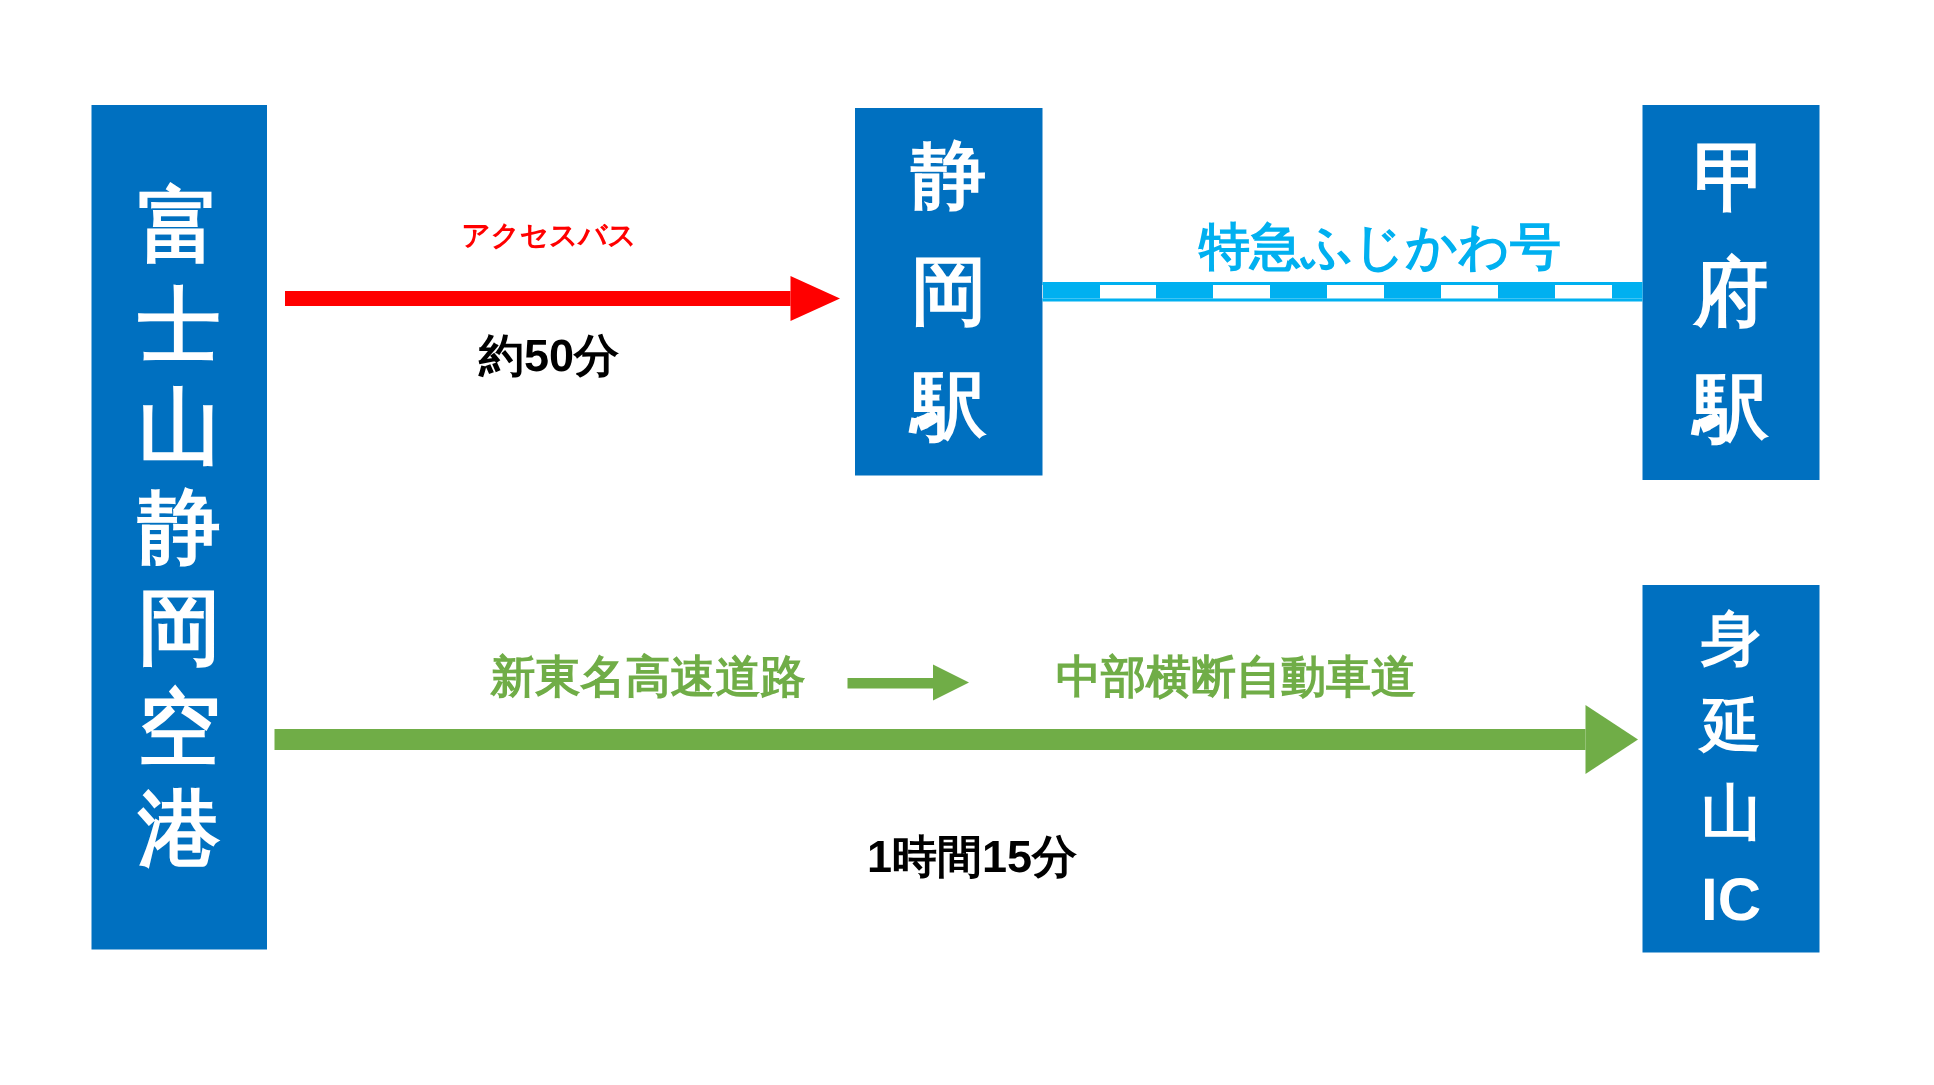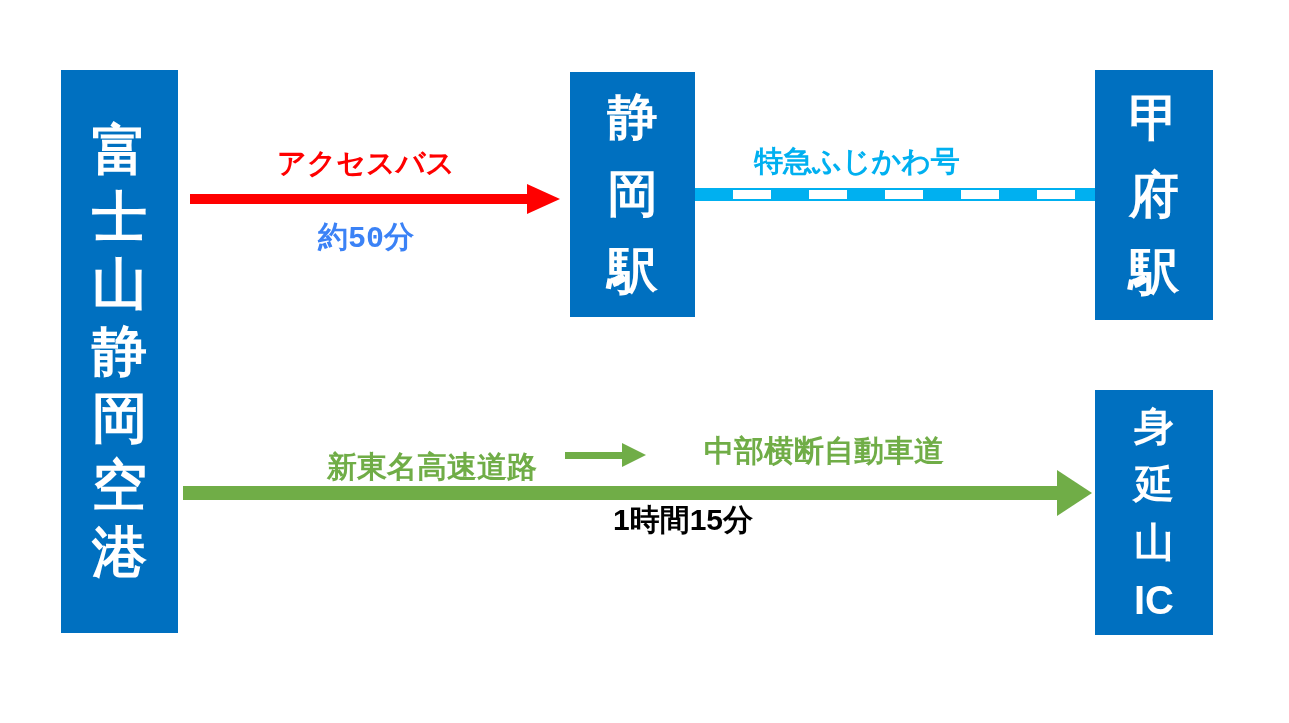--- a/index.html
+++ b/index.html
@@ -54,27 +54,27 @@
                         border-bottom: 23px solid transparent; }
 
   .connector-arrow-body { left: 565px; top: 452px; width: 57px; height: 7px; background: #70AD47; }
   .connector-arrow-head { left: 622px; top: 443px;
                           border-left: 24px solid #70AD47;
                           border-top: 12px solid transparent;
                           border-bottom: 12px solid transparent; }
 
   
   .lbl { position: absolute; transform: translateX(-50%); white-space: nowrap; font-weight: bold; }
-  .lbl-bus-name       { left: 366px; top: 144px; font-size: 29px; color: #FF0000; }
-  .lbl-bus-duration   { left: 366px; top: 217px; font-size: 30px; color: #3b82f6; font-family: Liberation Mono, monospace; }
-  .lbl-train-name     { left: 857px; top: 142px; font-size: 29px; color: #00B0F0; }
+  .lbl-bus-name       { left: 366px; top: 144px; font-size: 19px; color: #FF0000; }
+  .lbl-bus-duration   { left: 366px; top: 217px; font-size: 30px; color: #000000; }
+  .lbl-train-name     { left: 920px; top: 142px; font-size: 34px; color: #00B0F0; }
   .lbl-train-duration { left: 895px; top: 217px; font-size: 30px; color: #000000; }
-  .lbl-road-1         { left: 432px; top: 431px; font-size: 30px; color: #70AD47; margin-top: 16px; }
+  .lbl-road-1         { left: 432px; top: 431px; font-size: 30px; color: #70AD47; }
   .lbl-road-2         { left: 824px; top: 431px; font-size: 30px; color: #70AD47; }
-  .lbl-car-duration   { left: 648px; top: 500px; font-size: 30px; color: #000000; margin-left: 35px; }
+  .lbl-car-duration   { left: 648px; top: 551px; font-size: 30px; color: #000000; }
 </style>
 </head>
 <body>
 
 <div class="canvas">
 
   <div class="node node-airport">
     <span>富</span>
     <span>士</span>
     <span>山</span>

